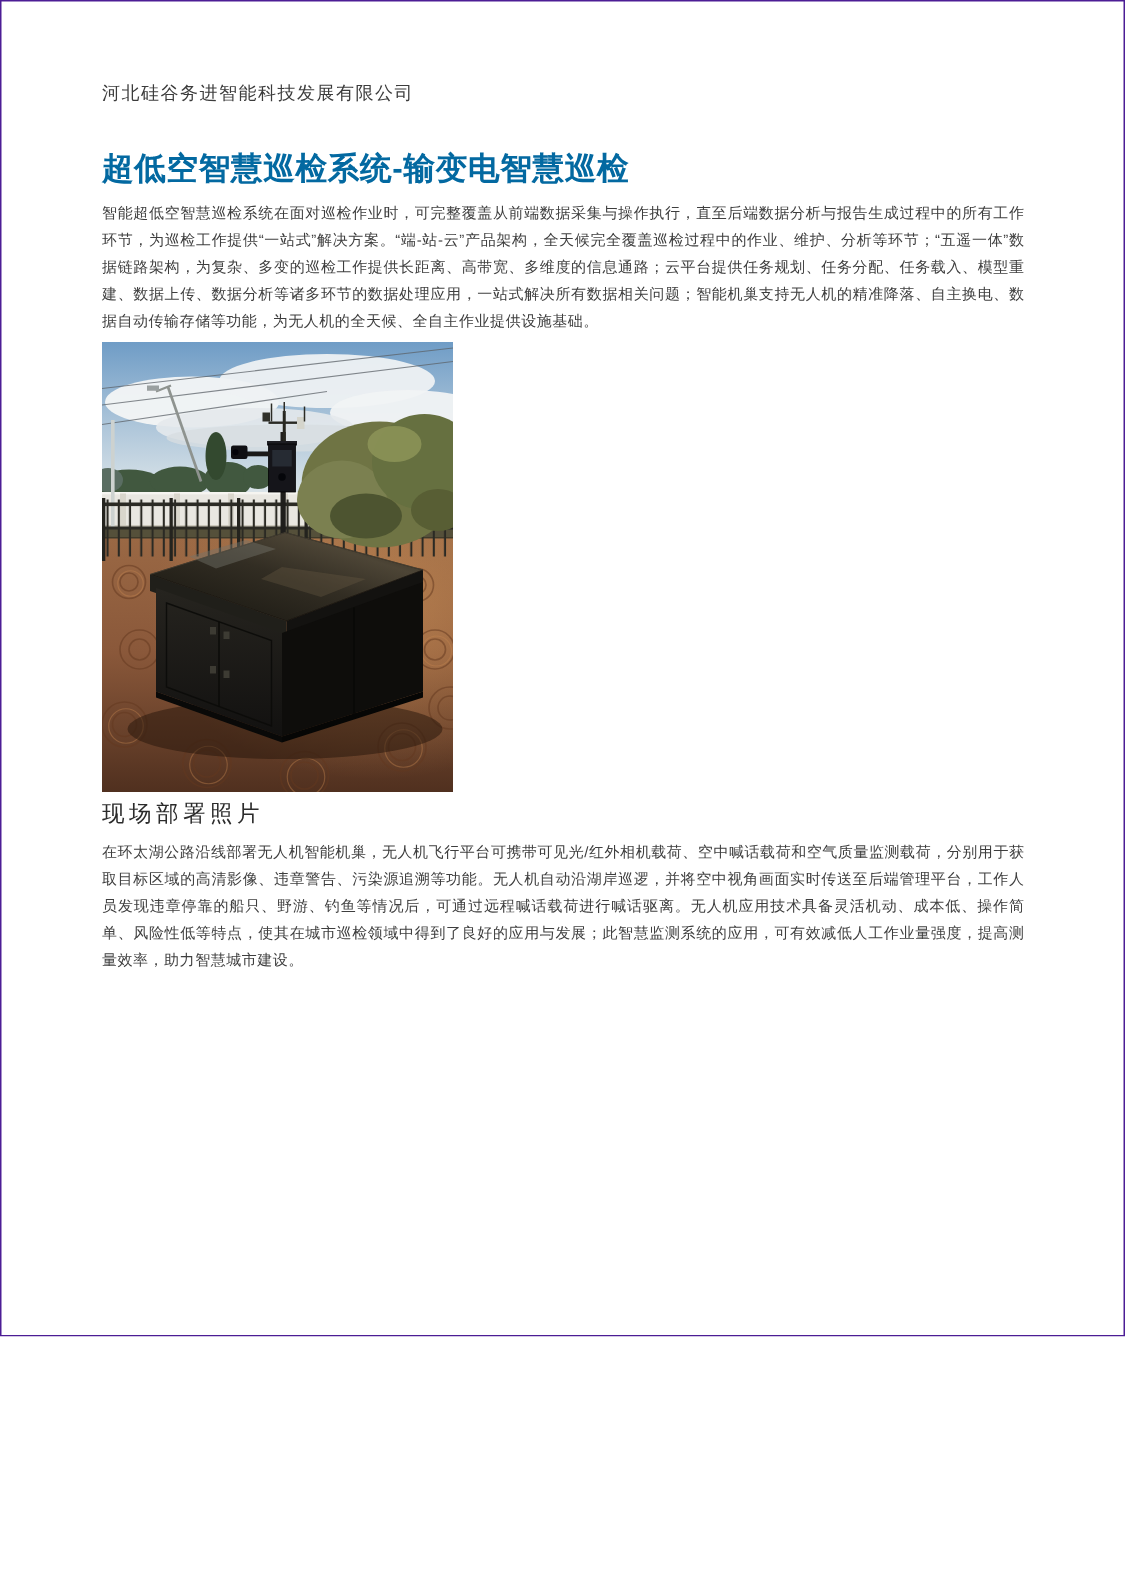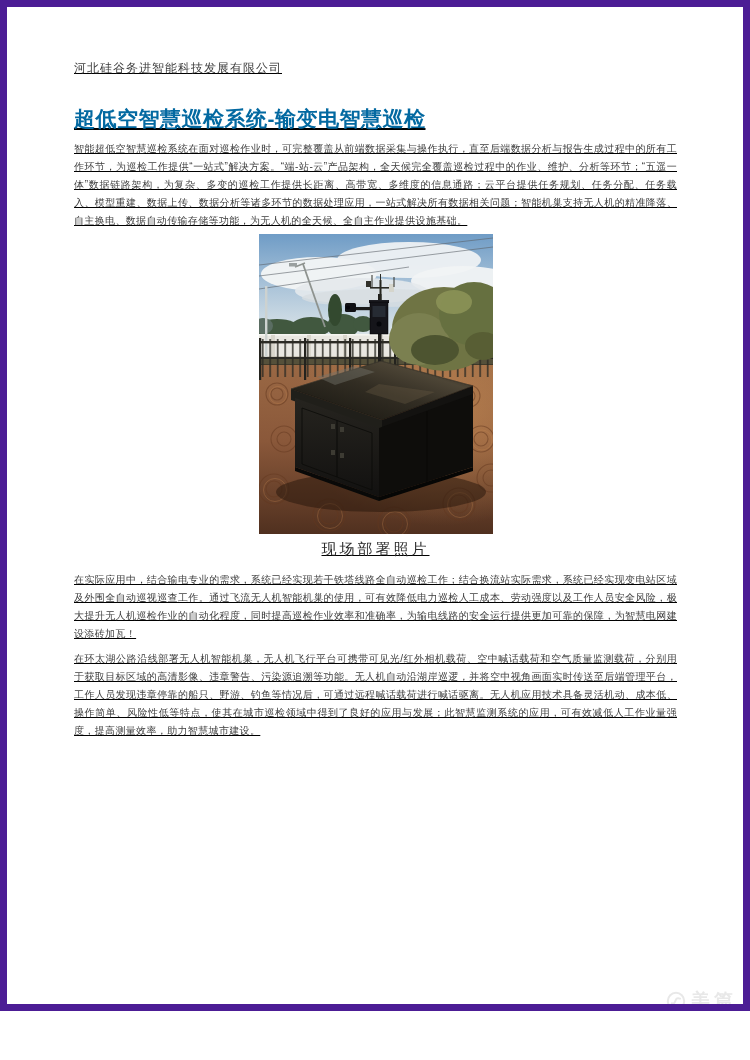--- a/index.html
+++ b/index.html
@@ -1,36 +1,36 @@
 <!DOCTYPE html>
 <html><head>
 <meta charset="utf-8">
 <style>
   html,body { margin:0; padding:0; background:#ffffff; }
   body { font-family:"Liberation Sans","DejaVu Sans",sans-serif; }
   .page {
-    position:relative; width:750px; height:1011px; background:#ffffff;
-    overflow:hidden; box-sizing:border-box; border:7px solid #4c1d95;text-decoration:underline;
+    position:relative; width:750px; height:891px; background:#ffffff;
+    overflow:hidden; box-sizing:border-box; border:1px solid #4c1d95;
   }
   .content { padding:0 66px 0 67px; }
   .company {
     margin:0; padding-top:53px; font-size:12px; line-height:16px;
     color:#3c3c3c; letter-spacing:1px;
   }
   h1.sec-title {
     margin:29px 0 0; font-size:21px; line-height:28px; font-weight:bold;
     color:#0369a1; letter-spacing:0.5px;
   }
   p.para {
     margin:7px 0 0; font-size:10px; line-height:18px; color:#3e3e3e;
     text-align:justify; letter-spacing:0.35px;
   }
   p.para.mt { margin-top:12px; }
   h1.sec-title.second { margin-top:14px; }
-  figure.photo-figure { margin:4px 0 0; text-align:center; }
+  figure.photo-figure { margin:4px 0 0; }
   .photo { width:234px; height:300px; display:inline-block; vertical-align:top; }
   figcaption.photo-caption {
     margin-top:6px; font-family:"Liberation Serif","DejaVu Serif",serif;
     font-size:15px; letter-spacing:3px; color:#2b2b2b; line-height:19px;
   }
   .watermark {
     position:absolute; top:984px; right:6px; display:flex; align-items:center;
     gap:5px; color:#e8e8e8; user-select:none;
   }
   .wm-text { font-size:19px; font-weight:bold; letter-spacing:4px; line-height:20px; }
@@ -218,21 +218,20 @@
         </g>
         <path d="M120,194 L214,160 L214,233 L120,263 Z" fill="#0e0d0b"></path>
         <path d="M168,177 L168,249" stroke="#070706" stroke-width="0.8"></path>
         <path d="M36,233 L120,263 L120,267 L36,237 Z" fill="#090908"></path>
         <path d="M120,263 L214,233 L214,237 L120,267 Z" fill="#060605"></path>
         <path d="M32,155 L122,127 L214,152" fill="none" stroke="#5a5243" stroke-width="0.7" opacity="0.6"></path>
       </svg>
       <figcaption class="photo-caption">现场部署照片</figcaption>
     </figure>
 
-    <p class="para mt">在实际应用中，结合输电专业的需求，系统已经实现若干铁塔线路全自动巡检工作；结合换流站实际需求，系统已经实现变电站区域及外围全自动巡视巡查工作。通过飞流无人机智能机巢的使用，可有效降低电力巡检人工成本、劳动强度以及工作人员安全风险，极大提升无人机巡检作业的自动化程度，同时提高巡检作业效率和准确率，为输电线路的安全运行提供更加可靠的保障，为智慧电网建设添砖加瓦！</p>
 
 
     <p class="para">在环太湖公路沿线部署无人机智能机巢，无人机飞行平台可携带可见光/红外相机载荷、空中喊话载荷和空气质量监测载荷，分别用于获取目标区域的高清影像、违章警告、污染源追溯等功能。无人机自动沿湖岸巡逻，并将空中视角画面实时传送至后端管理平台，工作人员发现违章停靠的船只、野游、钓鱼等情况后，可通过远程喊话载荷进行喊话驱离。无人机应用技术具备灵活机动、成本低、操作简单、风险性低等特点，使其在城市巡检领域中得到了良好的应用与发展；此智慧监测系统的应用，可有效减低人工作业量强度，提高测量效率，助力智慧城市建设。</p>
 
   </div>
 
   <div class="watermark">
     <svg width="20" height="20" viewBox="0 0 20 20">
       <circle cx="10" cy="10" r="8.2" fill="none" stroke="#e8e8e8" stroke-width="2"></circle>
       <path d="M5.8,12.2 C8,13.6 9,11 9.6,9.4 C10.2,7.8 11.4,6.4 14,7.6" fill="none" stroke="#e8e8e8" stroke-width="2" stroke-linecap="round"></path>

